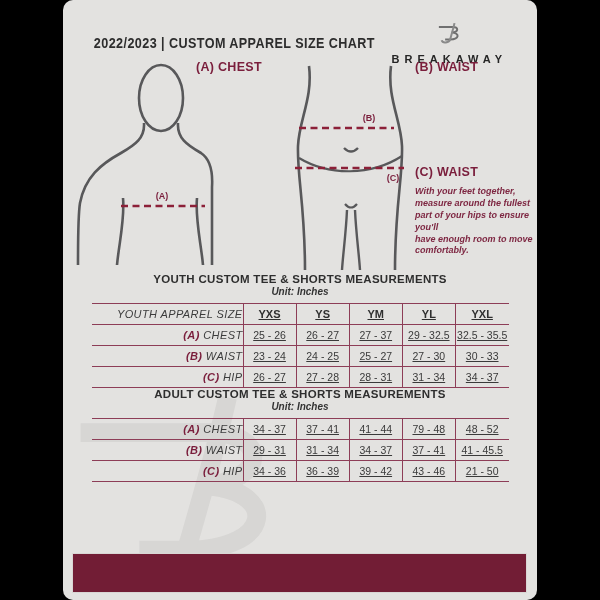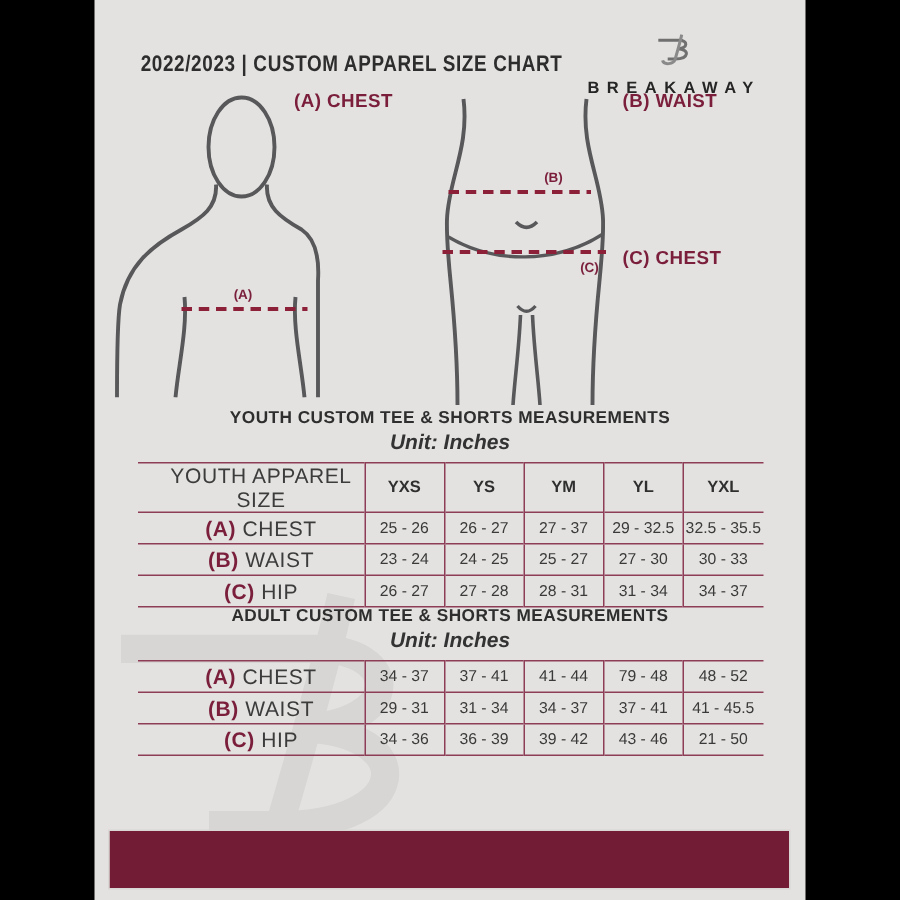--- a/index.html
+++ b/index.html
@@ -2,21 +2,21 @@
 <html style="--accent-maroon: #7a1e3c; --dashed-line: #8c2038; --table-border: #8d3d57; --footer-bar: #721d35; --document-bg: #e3e2e0; --figure-outline: #58585a; --text-dark: #2d2d2d;"><head>
 <meta charset="utf-8">
 <style>
   html,body { margin:0; padding:0; background:#000; }
   .stage {
     position:relative; width:600px; height:600px; background:#000;
     font-family:"Liberation Sans", sans-serif; overflow:hidden;
   }
   .doc {
     position:absolute; left:63px; top:0; width:474px; height:600px;
-    background:var(--document-bg,#e3e2e0); overflow:hidden;
+    background:var(--document-bg,#e3e2e0); overflow:hidden;border-radius:10px;
   }
   
   .watermark { position:absolute; left:0px; top:368px; z-index:0; opacity:.85; }
   
   .doc-header {
     position:absolute; top:20px; left:0; width:100%; z-index:1;
     display:flex; justify-content:center; align-items:center; gap:16px;
   }
   .doc-title {
     font-size:15px; font-weight:bold; color:var(--text-dark,#2d2d2d);
@@ -42,34 +42,34 @@
     color:var(--accent-maroon,#7a1e3c); letter-spacing:.3px;
   }
   .note p {
     margin:0; font-size:9px; font-style:italic; font-weight:600;
     color:#7e2742; line-height:1.32; white-space:pre-line;
   }
   
   .tables-section { position:absolute; top:273px; left:0; width:100%; z-index:1; text-align:center; }
   .tbl-block + .tbl-block { }
   .tbl-title { font-size:11.5px; font-weight:bold; color:#2e2e2e; letter-spacing:.3px; }
-  .tbl-unit { font-size:14px; font-style:italic; font-weight:600; color:#333; margin-top:1px; }
+  .tbl-unit { font-size:10px; font-style:italic; font-weight:600; color:#333; margin-top:1px; }
   table.size-table {
     border-collapse:collapse; table-layout:fixed;
     width:417px; margin:6px auto 0;
     border-top:1.5px solid var(--table-border,#8d3d57);
     border-bottom:1.5px solid var(--table-border,#8d3d57);
   }
   table.size-table tr { border-top:1.5px solid var(--table-border,#8d3d57); }
   table.size-table td { height:20px; padding:0; }
-  table.size-table td + td { border-left:1.5px solid var(--table-border,#8d3d57); }
+  table.size-table td + td { border-left:1.5px solid var(--table-border,#8d3d57);text-decoration:underline; }
   table.size-table td:first-child { width:137px; }
   .label-cell {
-    text-align:center; padding-left:14px !important;
-    font-size:14px; color:#3c3c3c; letter-spacing:.4px;
+    text-align:right; padding-left:14px !important;
+    font-size:11px; color:#3c3c3c; letter-spacing:.4px;font-style:italic;
   }
   .label-cell .prefix { color:var(--accent-maroon,#7a1e3c); font-weight:bold; }
   .size-head { text-align:center; font-size:11px; font-weight:bold; color:#2f2f2f; }
   .value-cell { text-align:center; font-size:10.5px; color:#3a3a3a; }
   
   .footer-bar {
     position:absolute; left:10px; top:554px; width:453px; height:38px;
     background:var(--footer-bar,#721d35); z-index:2;
     outline:1px solid #d9d6d4;
   }
@@ -120,21 +120,23 @@
       <text x="104" y="123" text-anchor="middle" font-size="9" font-weight="bold" font-family="Liberation Sans, sans-serif" fill="#7a1e3c">(C)</text>
     </svg>
 
     <div class="note note-chest">
       <h3>(A) CHEST</h3>
     </div>
     <div class="note note-waist">
       <h3>(B) WAIST</h3>
     </div>
     <div class="note note-hips">
-      <h3>(C) CHEST</h3>
+      <h3>(C) WAIST</h3>
+      <p>With your feet together, measure around the fullest part of your hips to ensure you'll
+have enough room to move comfortably.</p>
     </div>
 
     <div class="tables-section">
       <div class="tbl-block">
         <div class="tbl-title">YOUTH CUSTOM TEE &amp; SHORTS MEASUREMENTS</div>
         <div class="tbl-unit">Unit: Inches</div>
         <table class="size-table">
           <tbody>
               <tr>
                 <td class="label-cell">YOUTH APPAREL SIZE</td>

